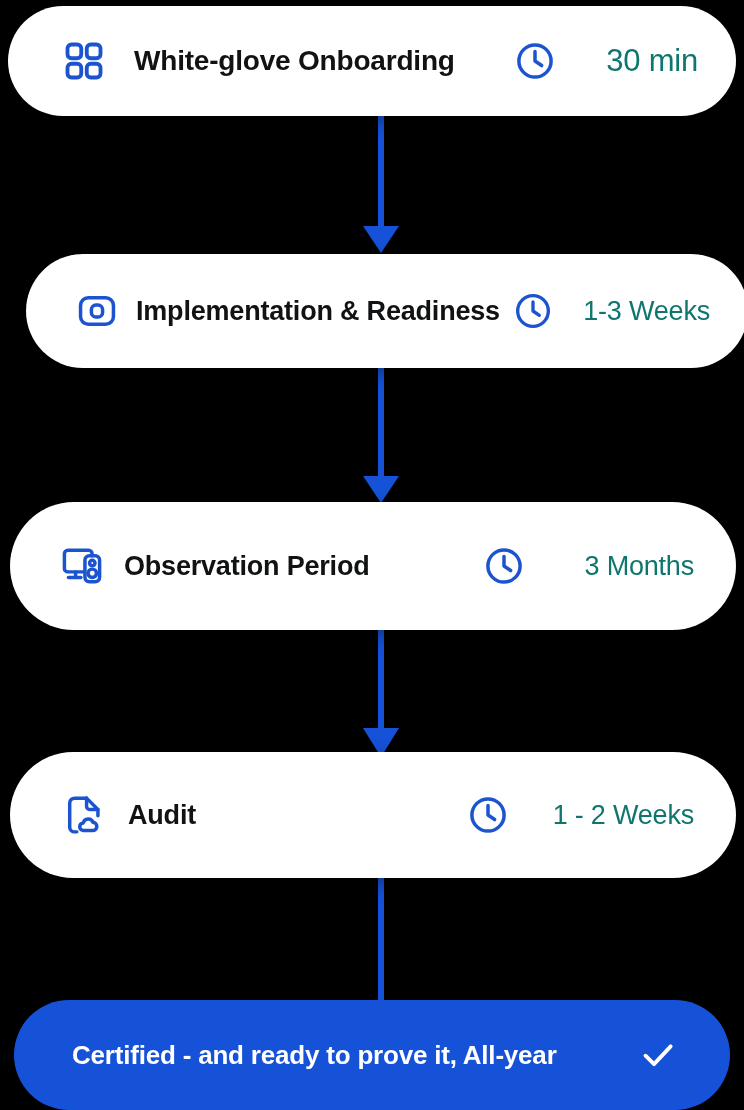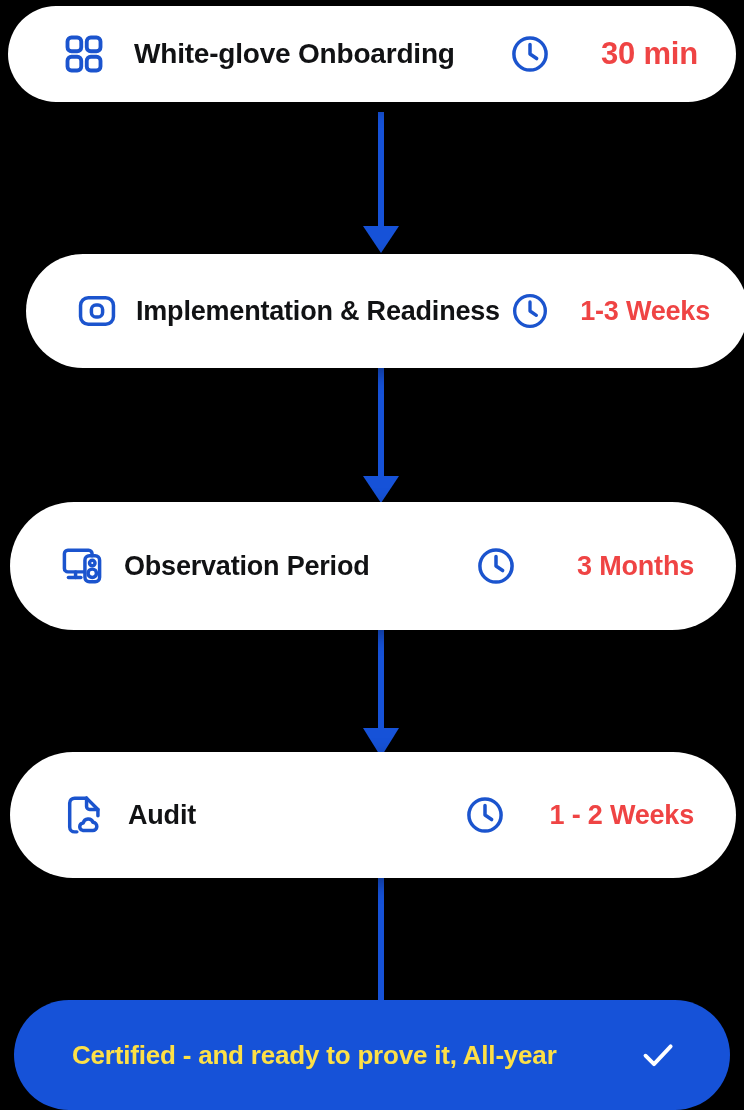--- a/index.html
+++ b/index.html
@@ -63,32 +63,32 @@
   .icon svg { display: block; }
 
   .label {
     color: #111214;
     font-weight: 700;
     letter-spacing: -0.2px;
     white-space: nowrap;
   }
 
   .duration {
-    color: #ef4444;
-    font-weight: 700;
+    color: #0f766e;
+    font-weight: 400;
     letter-spacing: -0.2px;
     white-space: nowrap;
   }
 
   
   #card-1 {
     left: 8px;
     top: 6px;
     width: 728px;
-    height: 96px;
+    height: 110px;
     padding: 0 38px 0 54px;
   }
   #card-1 .icon { margin-right: 28px; }
   #card-1 .label { font-size: 28px; }
   #card-1 .duration { font-size: 31px; margin-left: 22px; }
 
   
   #card-2 {
     left: 26px;
     top: 254px;
@@ -133,21 +133,21 @@
     width: 716px;
     height: 110px;
     display: flex;
     align-items: center;
     justify-content: space-between;
     background: #1652D8;
     border-radius: 999px;
     padding: 0 52px 0 58px;
   }
   #banner .banner-text {
-    color: #fde047;
+    color: #ffffff;
     font-size: 26px;
     font-weight: 700;
     letter-spacing: -0.2px;
     white-space: nowrap;
   }
   #banner .check { display: flex; align-items: center; }
 </style>
 </head>
 <body>
 

